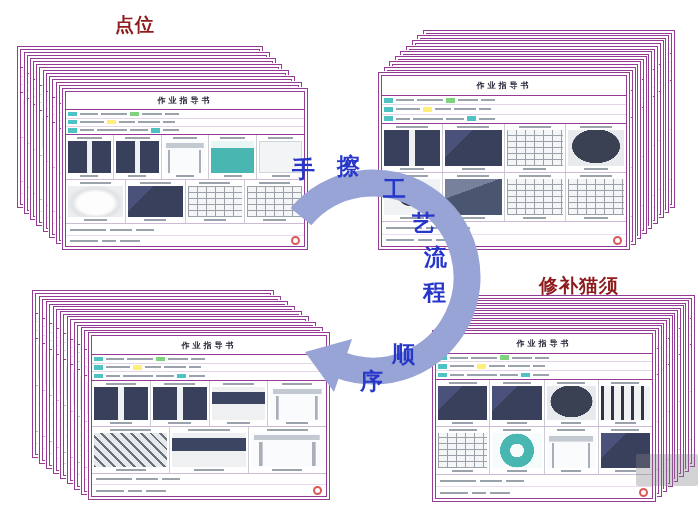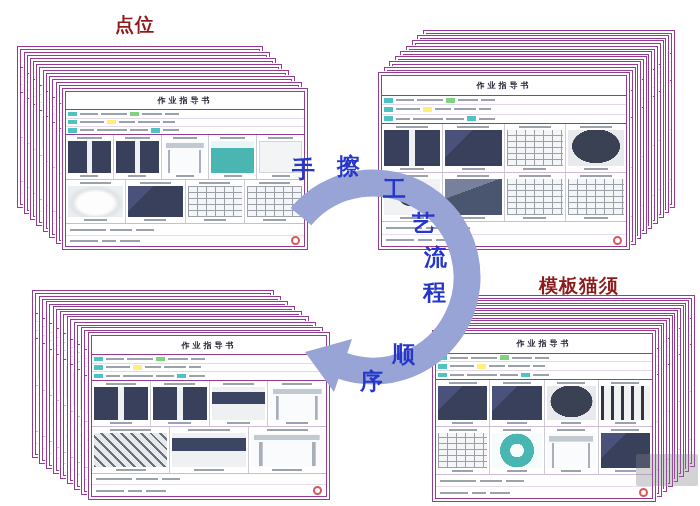--- a/index.html
+++ b/index.html
@@ -57,21 +57,21 @@
   .flow-char{position:absolute;font-size:23px;font-weight:bold;color:var(--flow_blue);z-index:31;line-height:1;}
   .watermark{position:absolute;right:2px;bottom:20px;width:62px;height:32px;
     background:rgba(130,130,135,.35);border-radius:2px;z-index:40;}
 </style>
 </head>
 <body>
 
 <div class="canvas">
 
   <div class="stack-label" style="left:70px;top:12px;width:130px;">点位</div>
-  <div class="stack-label" style="left:500px;top:273px;width:158px;">模板猫须</div>
+  <div class="stack-label" style="left:500px;top:273px;width:158px;">修补猫须</div>
 
   <div>
       <div class="page" style="left: 17.2px; top: 46px; width: 246px; height: 162px; z-index: 1;">
         <div class="doc">
           <div class="doc-title">作业指导书</div>
           <div class="hdr">
             <div class="hrow">
               <div class="chip" style="background: var(--chip_teal);"></div>
               <div class="tbar" style="width: 18px;"></div>
               <div class="tbar" style="width: 26px;"></div>

